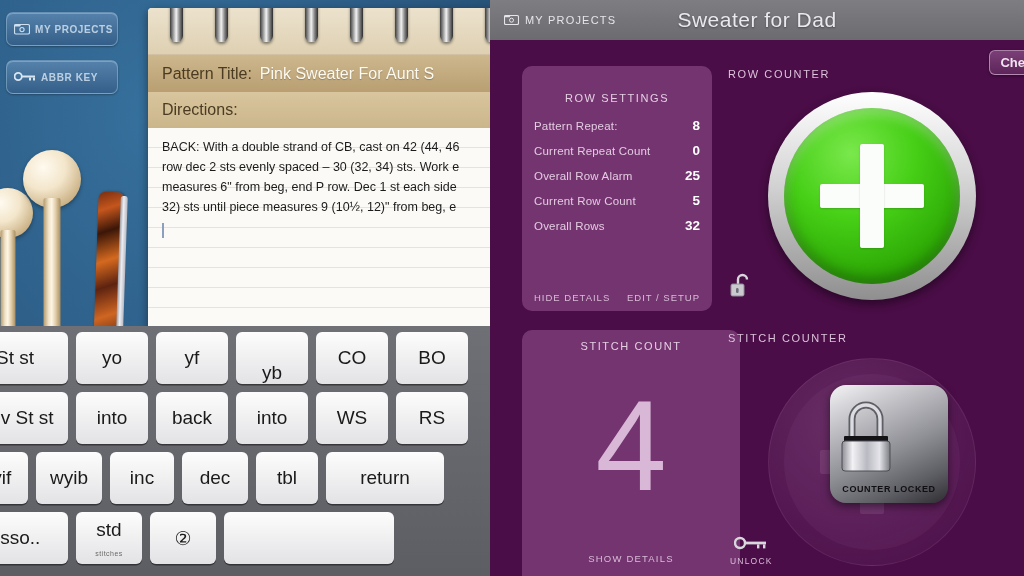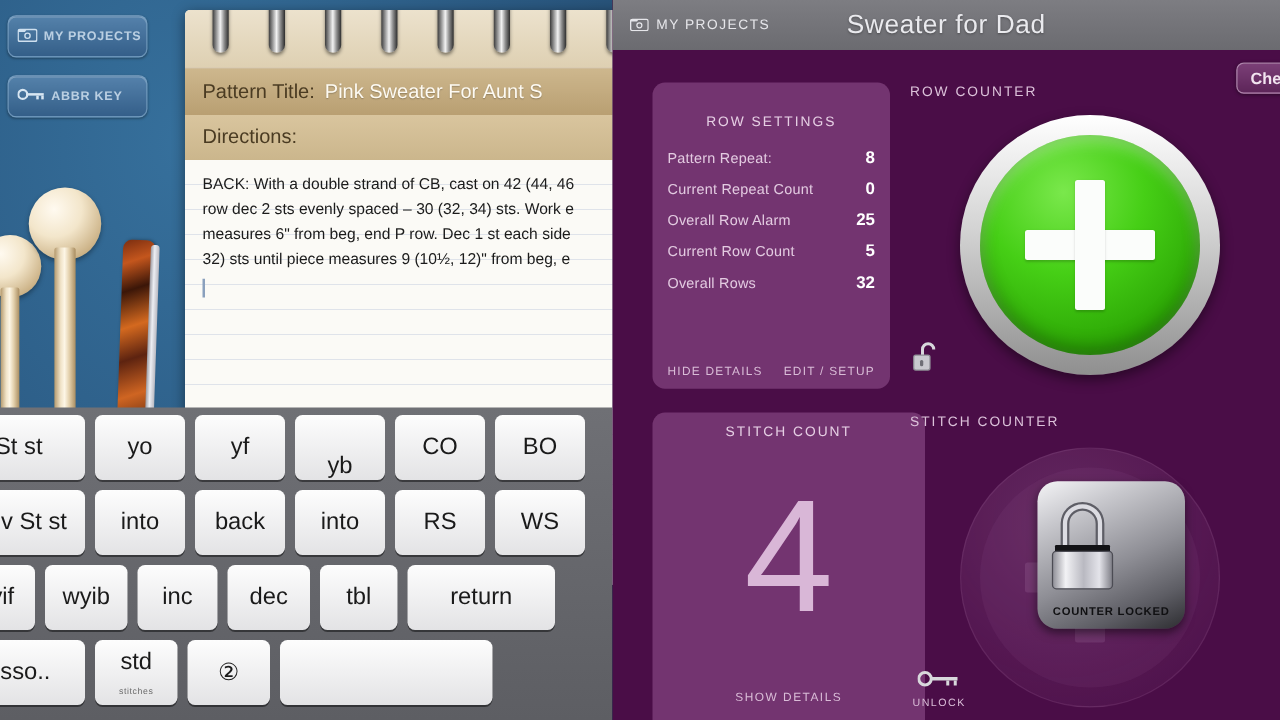--- a/index.html
+++ b/index.html
@@ -379,24 +379,24 @@
           <div class="key" style="width: 72px;">
             <span>into</span>
           </div>
           <div class="key" style="width: 72px;">
             <span>back</span>
           </div>
           <div class="key" style="width: 72px;">
             <span>into</span>
           </div>
           <div class="key" style="width: 72px;">
+            <span>WS</span>
+          </div>
+          <div class="key" style="width: 72px;">
             <span>RS</span>
-          </div>
-          <div class="key" style="width: 72px;">
-            <span>WS</span>
           </div>
         </div>
       <div class="kb-row" id="kb-row-2">
           <div class="key" style="width: 66px; margin-left: -38px;">
             <span>wyif</span>
           </div>
           <div class="key" style="width: 66px;">
             <span>wyib</span>
           </div>
           <div class="key" style="width: 64px;">

